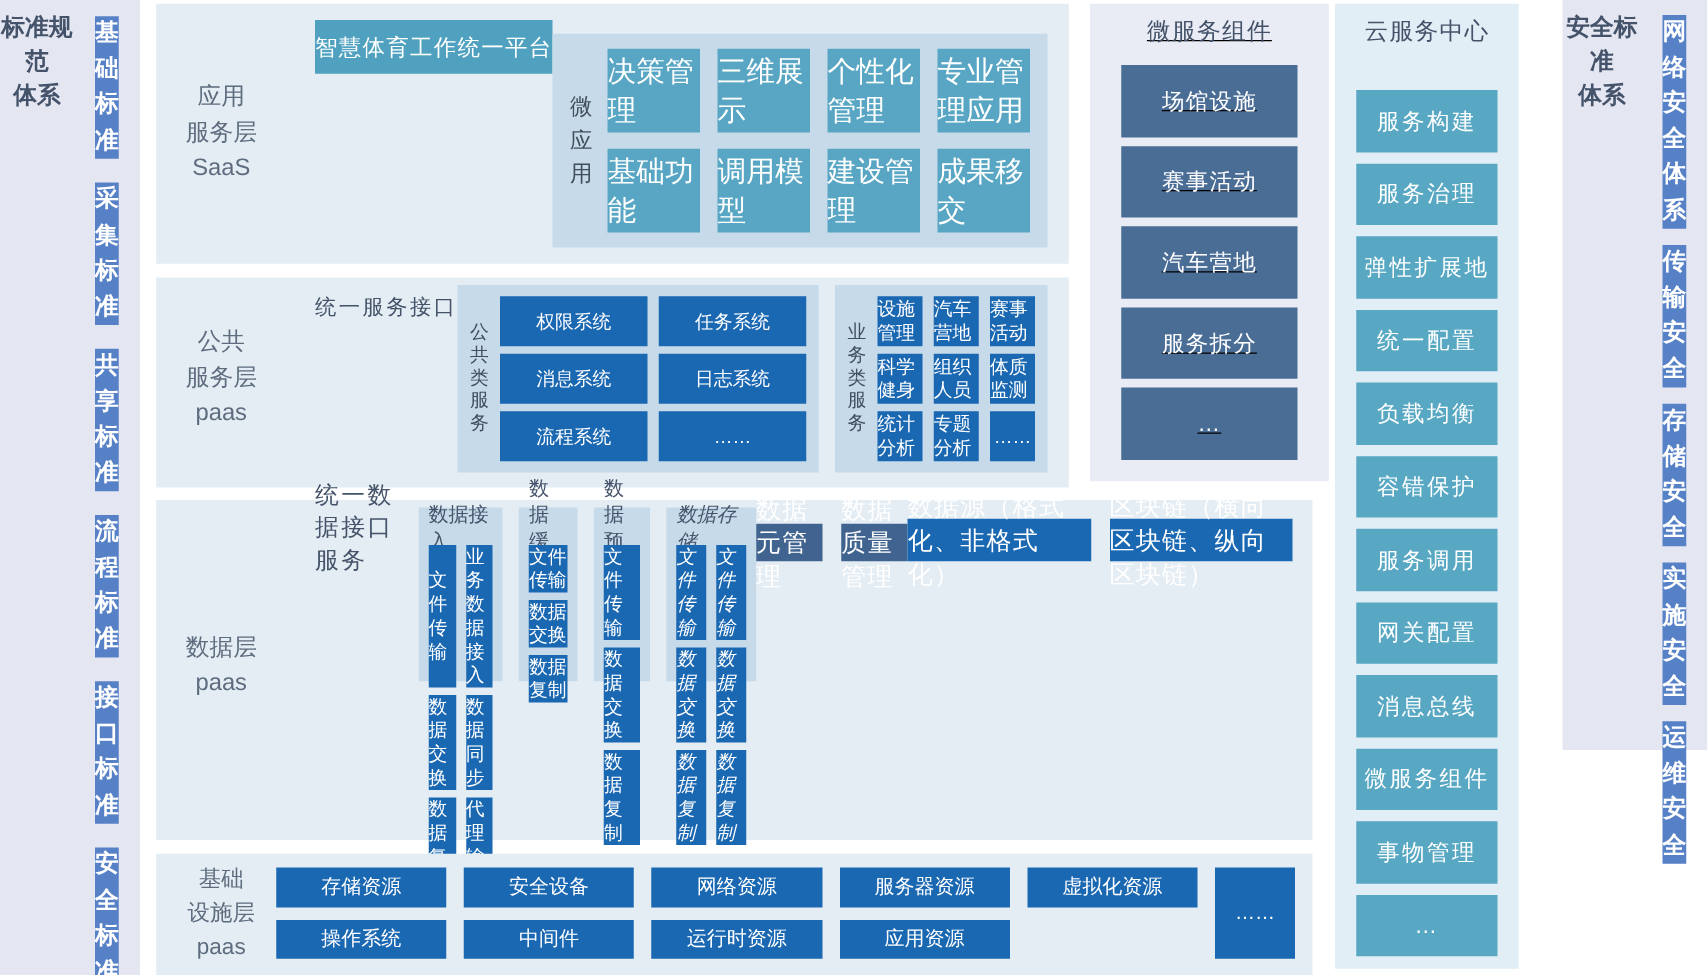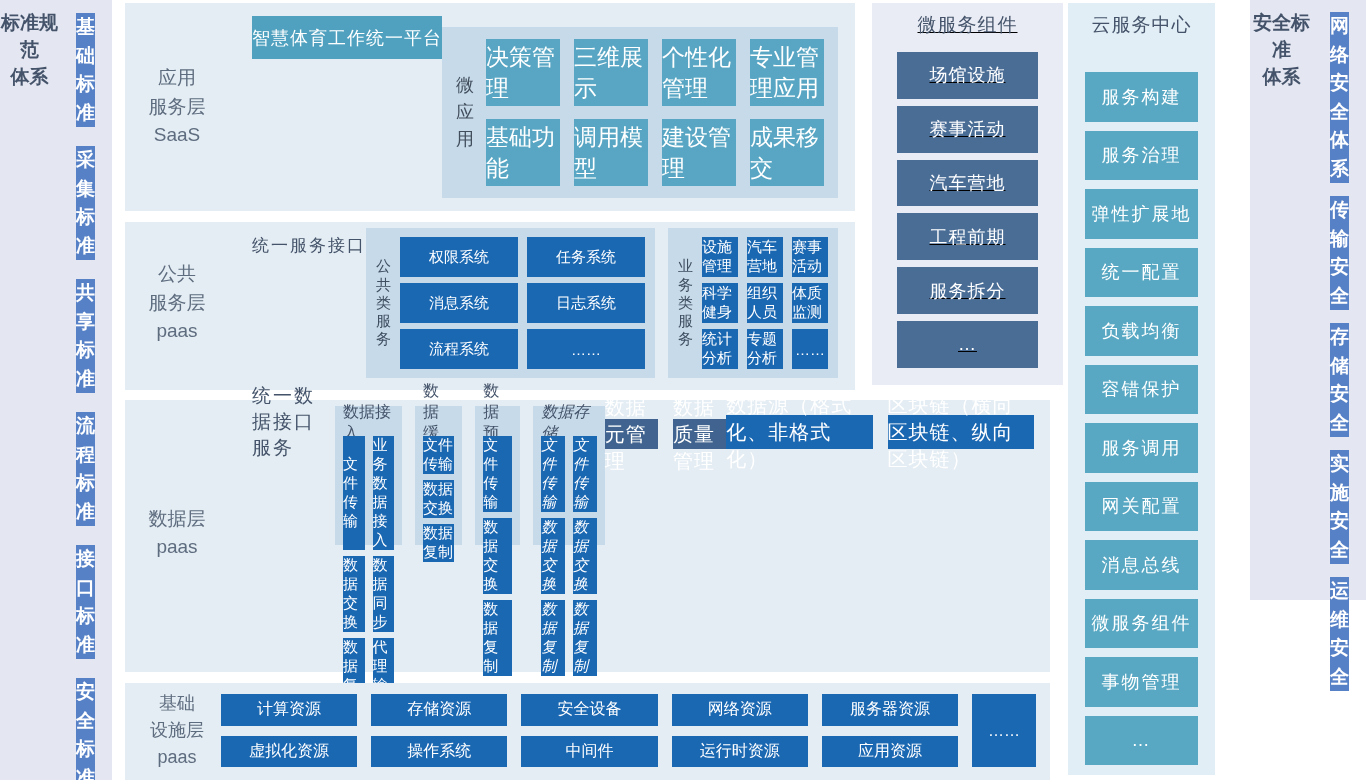--- a/index.html
+++ b/index.html
@@ -221,42 +221,40 @@
       </div>
     </div>
   </div>
 
   <div class="abs layer" style="left:125px;top:683px;width:925px;height:97px;padding:11px 14px 13px 8px;">
     <div class="layer-label ml" style="font-size:18px;">基础
 设施层
 paas</div>
     <div class="infra-wrap">
       <div class="infra-grid">
-        <div class="btn-infra">计算资源</div>
         <div class="btn-infra">存储资源</div>
         <div class="btn-infra">安全设备</div>
         <div class="btn-infra">网络资源</div>
         <div class="btn-infra">服务器资源</div>
         <div class="btn-infra">虚拟化资源</div>
         <div class="btn-infra">操作系统</div>
         <div class="btn-infra">中间件</div>
         <div class="btn-infra">运行时资源</div>
         <div class="btn-infra">应用资源</div>
       </div>
       <div class="more-box">……</div>
     </div>
   </div>
 
   <div class="abs micro-col" style="left:872px;top:3px;width:191px;height:382px;text-decoration:underline;">
     <div class="col-title">微服务组件</div>
     <div class="micro-items">
       <div class="micro-box">场馆设施</div>
       <div class="micro-box">赛事活动</div>
       <div class="micro-box">汽车营地</div>
-      <div class="micro-box">工程前期</div>
       <div class="micro-box">服务拆分</div>
       <div class="micro-box">…</div>
     </div>
   </div>
 
   <div class="abs cloud-col" style="left:1068px;top:3px;width:147px;height:772px;">
     <div class="col-title">云服务中心</div>
     <div class="cloud-items">
       <div class="cloud-box">服务构建</div>
       <div class="cloud-box">服务治理</div>

